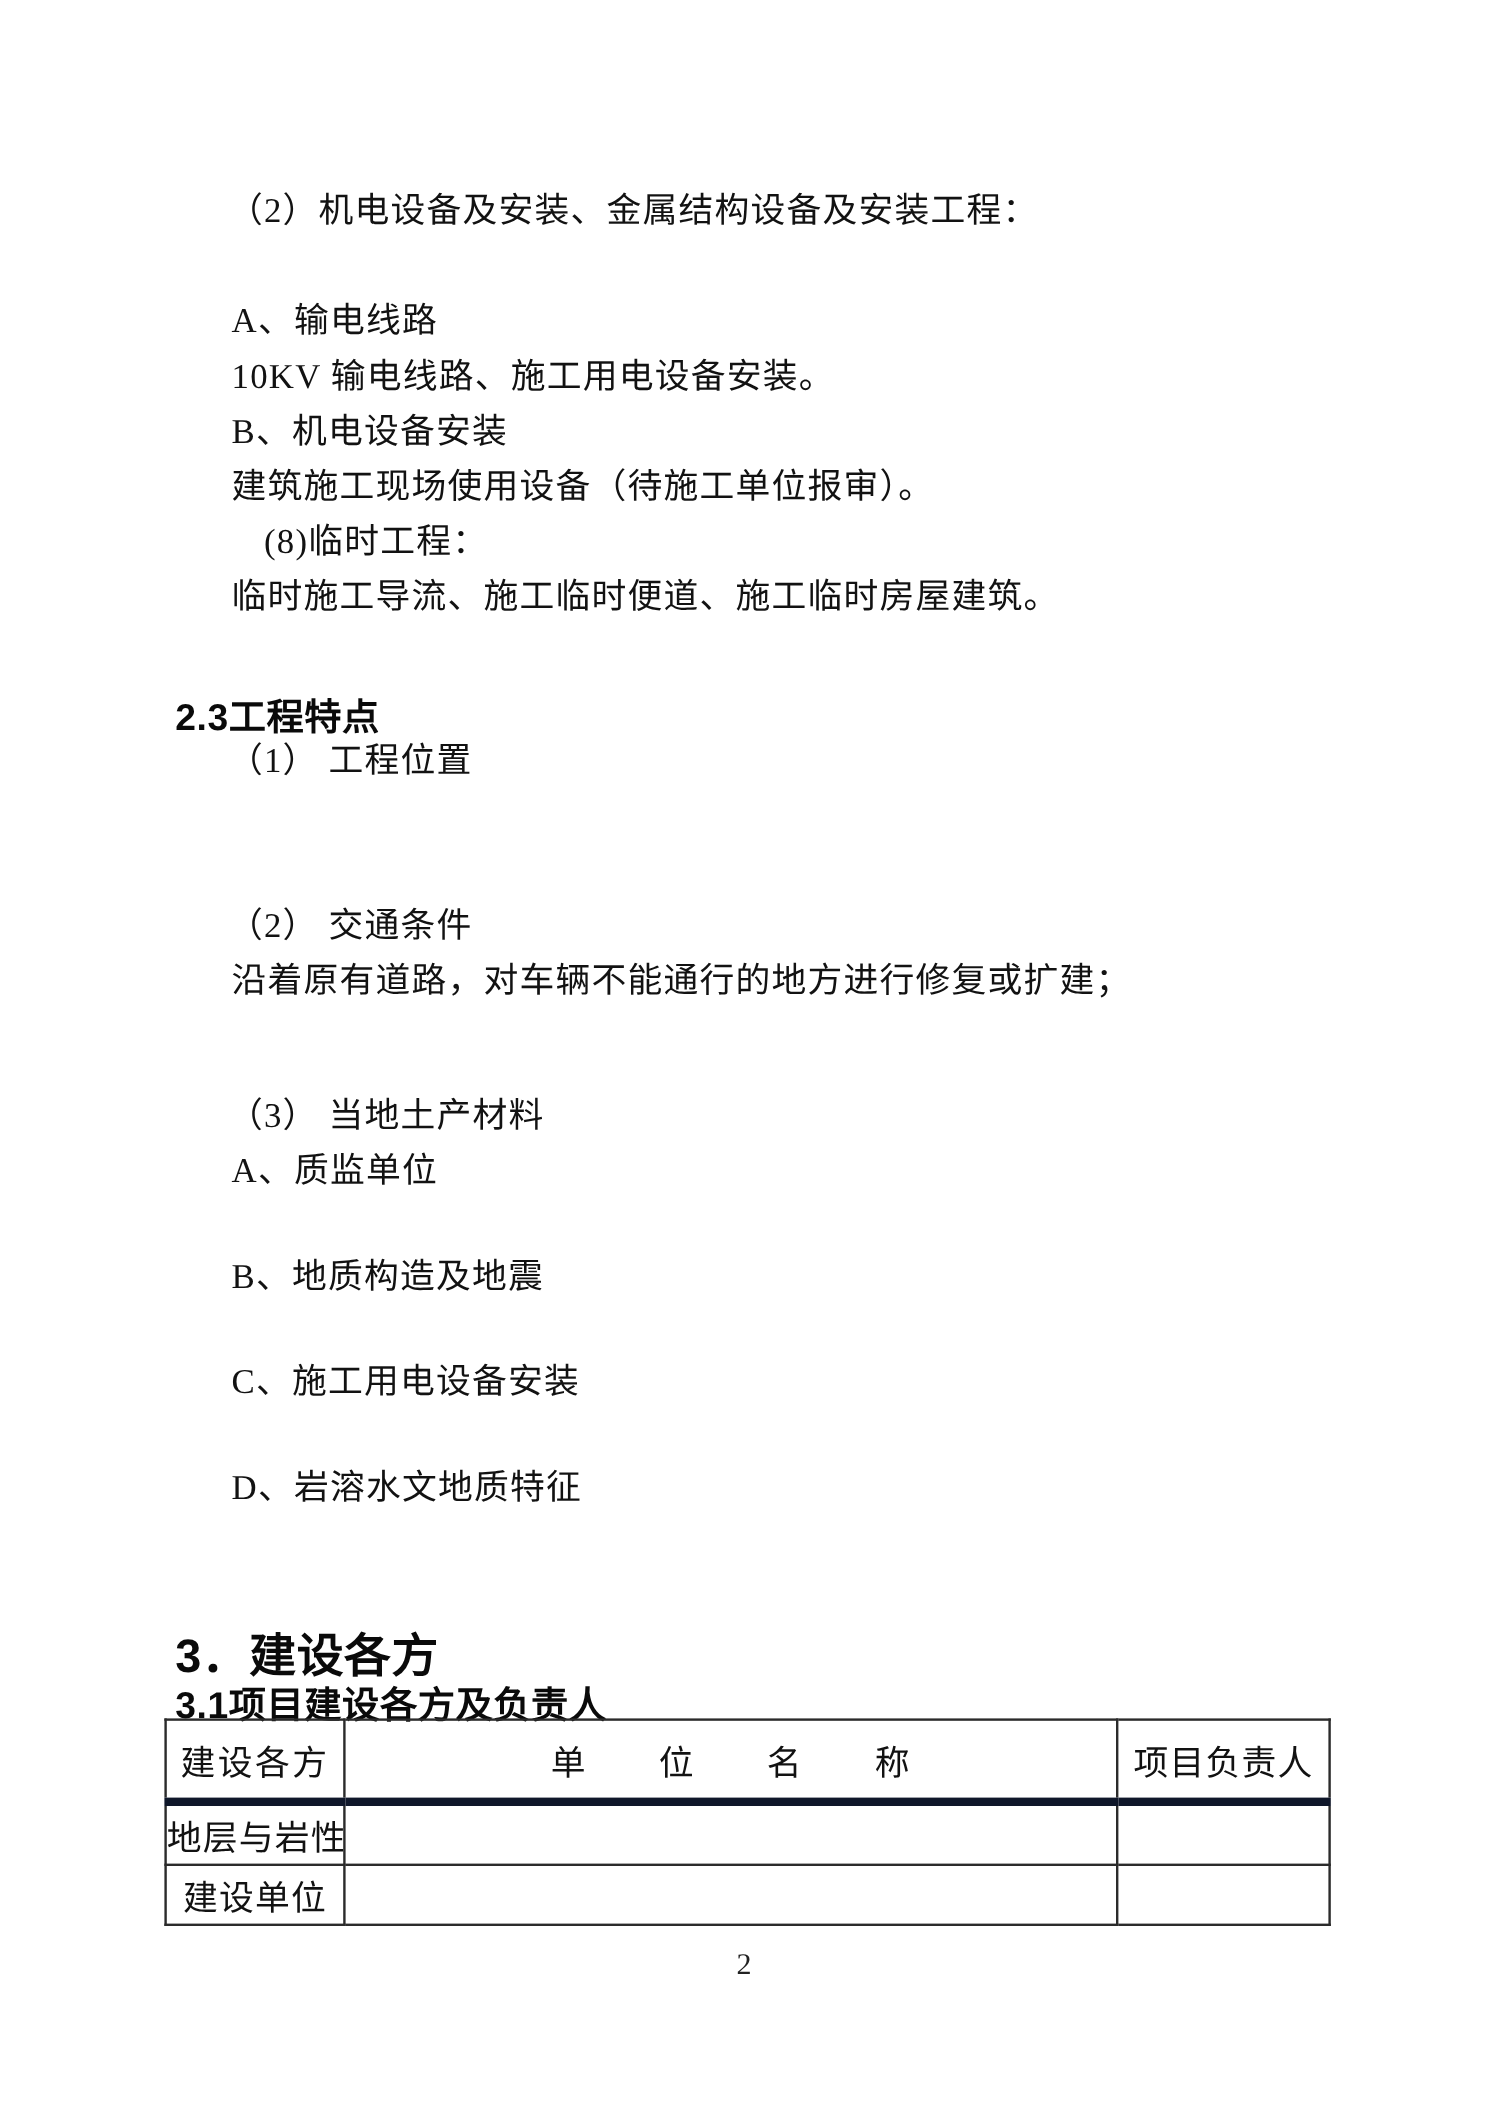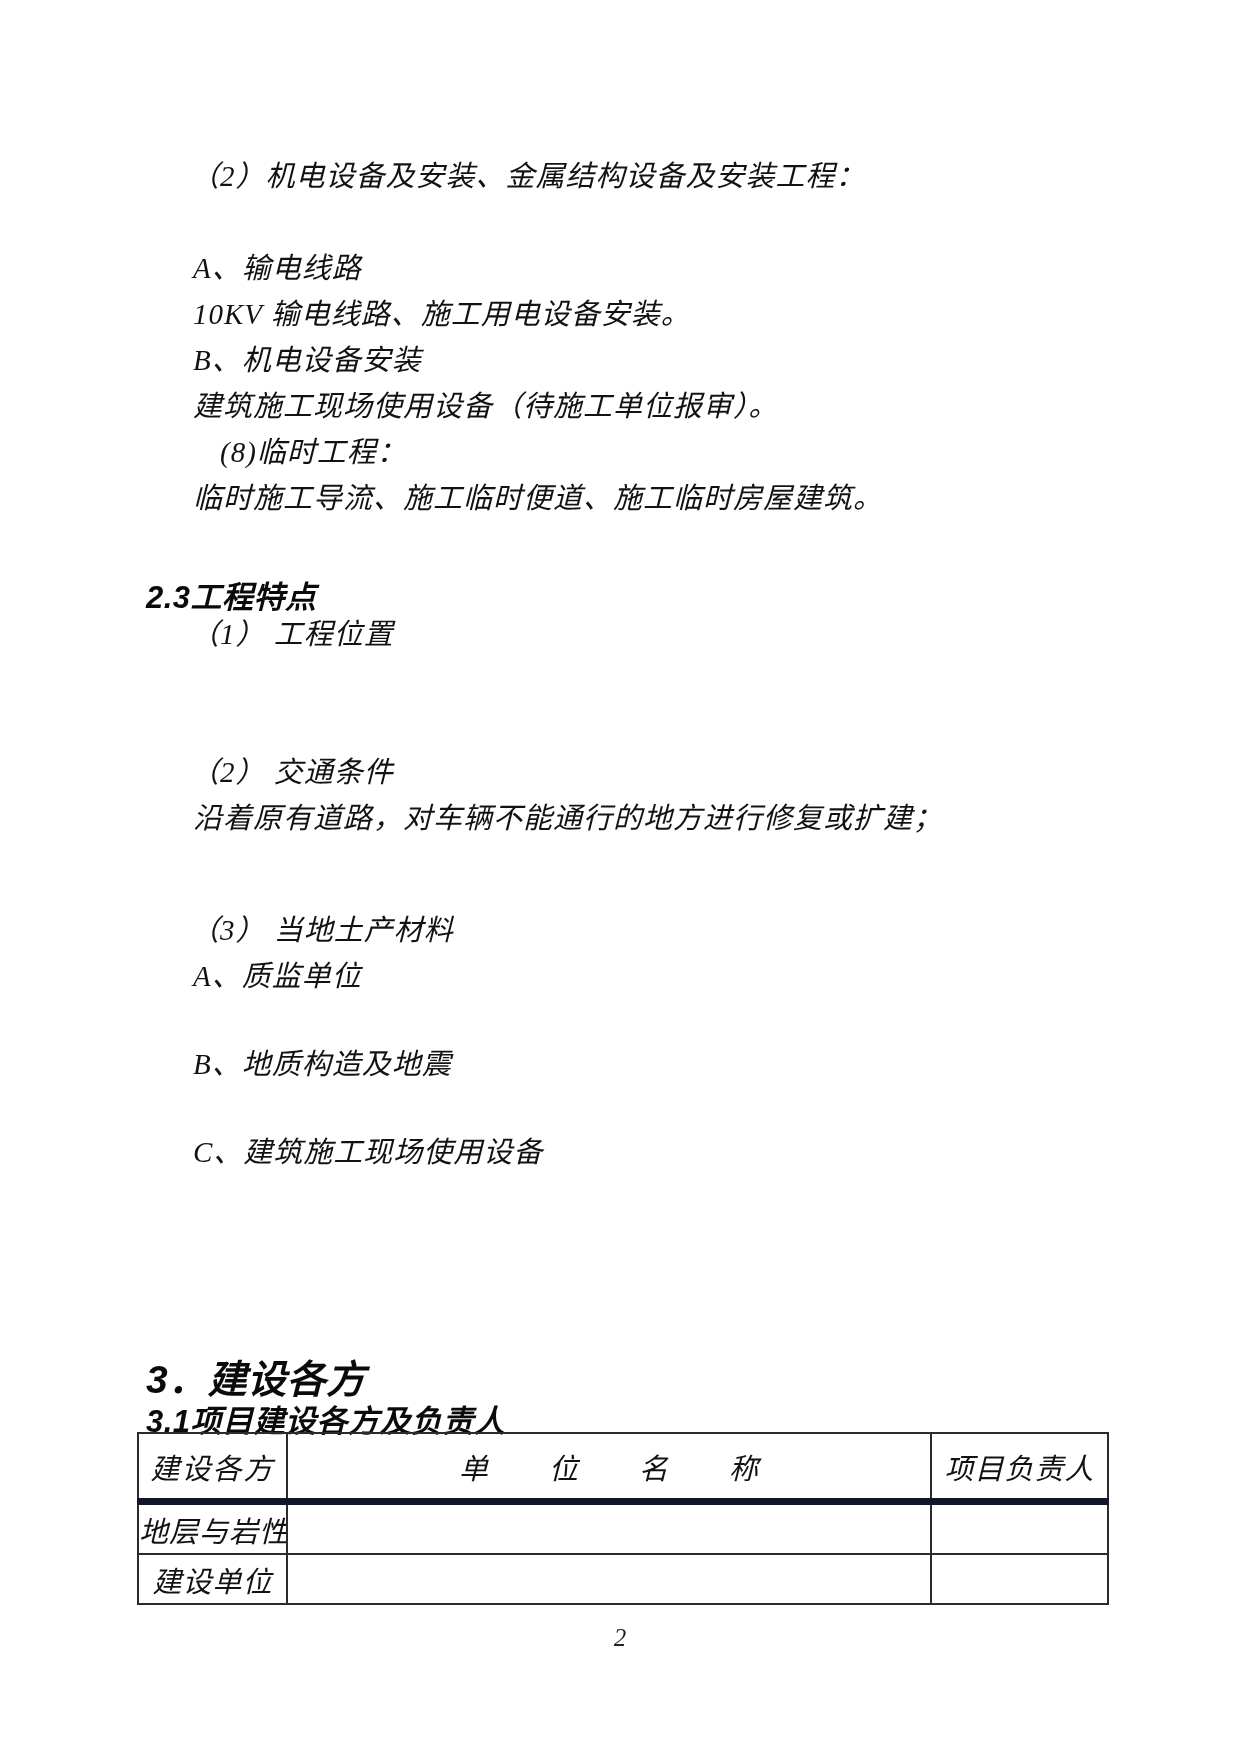--- a/index.html
+++ b/index.html
@@ -4,21 +4,20 @@
 <style>
   html,body { margin:0; padding:0; background:#ffffff; }
   .page {
     position:relative;
     width:1240px;
     height:1716px;
     background:#ffffff;
     overflow:hidden;
     font-family:"Liberation Serif","DejaVu Serif",serif;
     color:#121212;
-    font-style:italic;
   }
   .line {
     position:absolute;
     font-size:29px;
     line-height:37px;
     letter-spacing:1px;
     white-space:pre;
   }
   .heading {
     position:absolute;
@@ -88,22 +87,23 @@
   <div class="line" style="left:190px; top:754px;">（2） 交通条件</div>
 
   <div class="line" style="left:193px; top:800px;">沿着原有道路，对车辆不能通行的地方进行修复或扩建；</div>
 
   <div class="line" style="left:190px; top:912px;">（3） 当地土产材料</div>
 
   <div class="line" style="left:193px; top:958px;">A、质监单位</div>
 
   <div class="line" style="left:193px; top:1046px;">B、地质构造及地震</div>
 
-  <div class="line" style="left:193px; top:1134px;">C、建筑施工现场使用设备</div>
+  <div class="line" style="left:193px; top:1134px;">C、施工用电设备安装</div>
 
+  <div class="line" style="left:193px; top:1222px;">D、岩溶水文地质特征</div>
 
   <div class="heading h-main" style="left:146px; top:1348px;">3．建设各方</div>
 
   <div class="heading h-sub" style="left:146px; top:1396px;">3.1项目建设各方及负责人</div>
 
   <table class="doc-table">
     <colgroup>
       <col style="width:149px">
       <col style="width:644px">
       <col style="width:177px">

